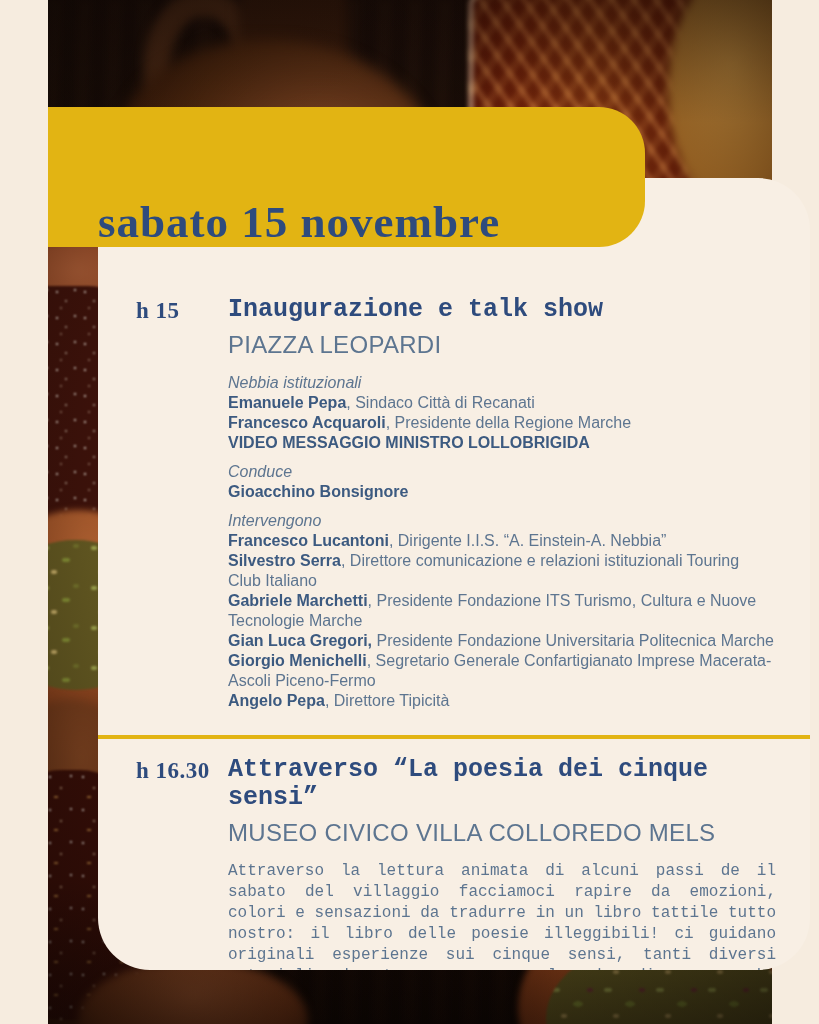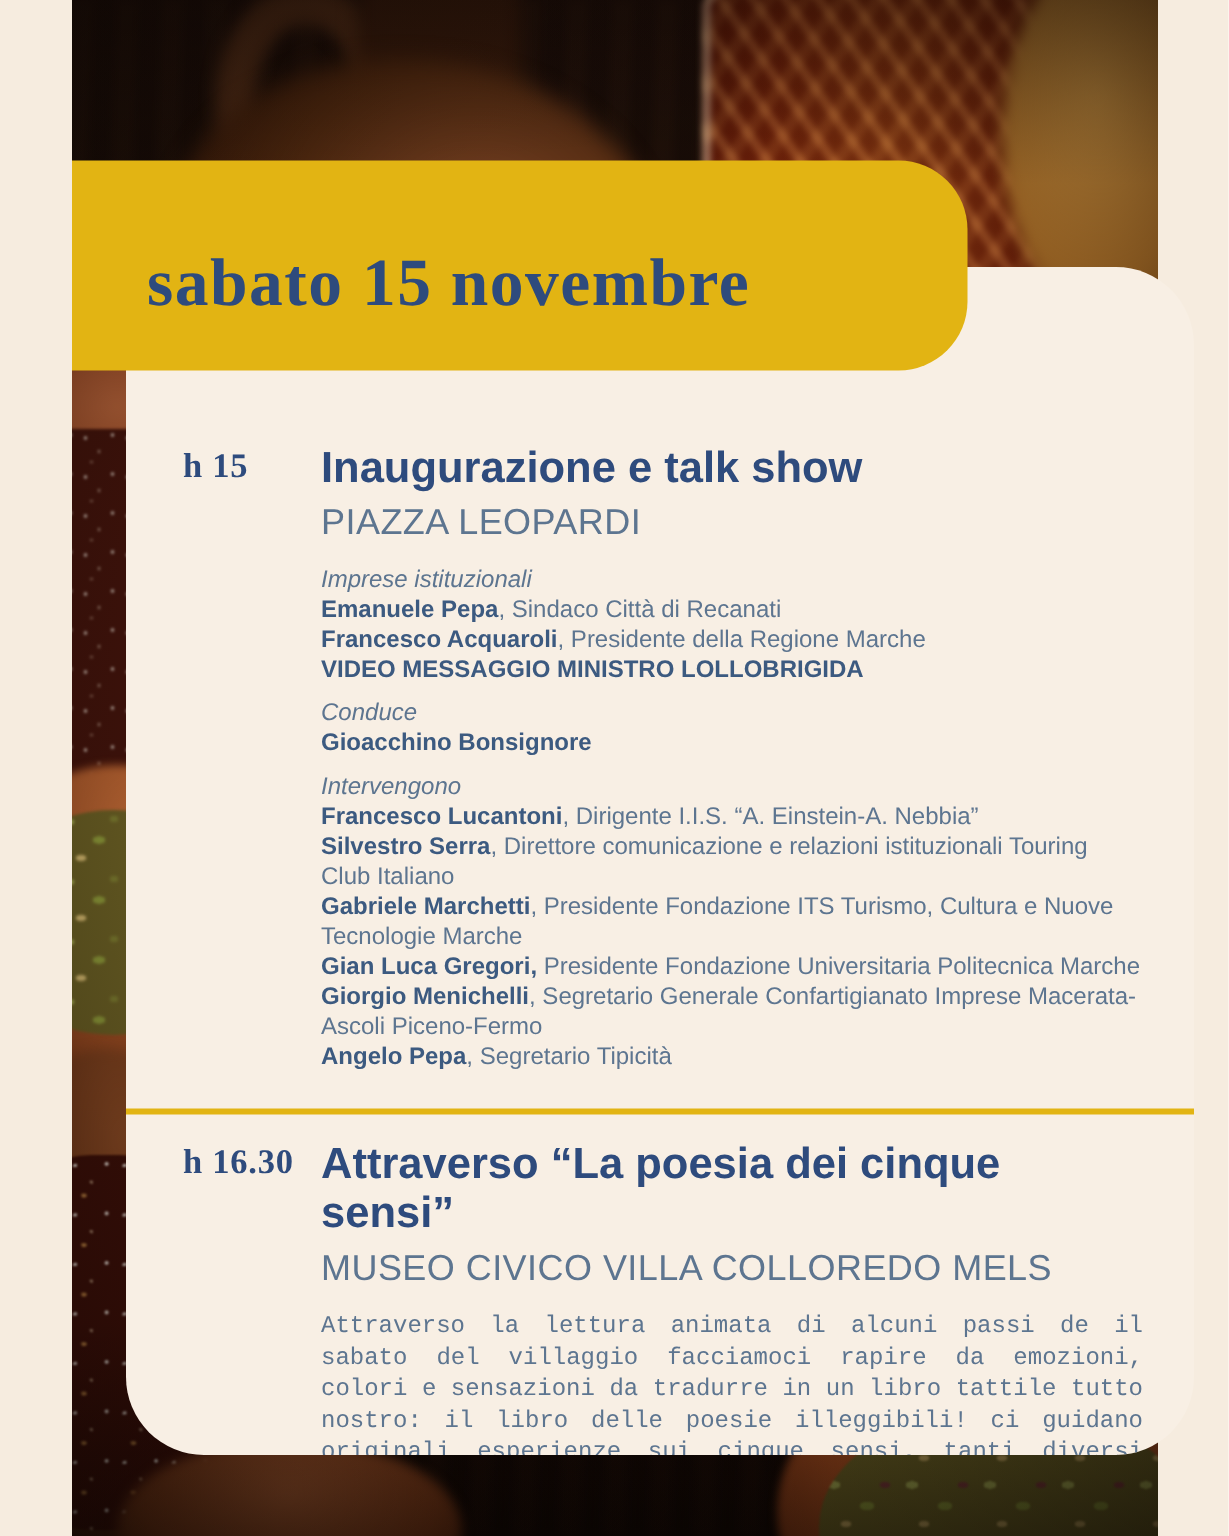--- a/index.html
+++ b/index.html
@@ -91,38 +91,38 @@
       radial-gradient(5px 3px at 18px 34px,#c3a85e 70%,transparent 71%),
       radial-gradient(5px 3px at 44px 8px,#7b3a3a 70%,transparent 71%);
     background-size:52px 44px;filter:blur(.8px);}
   .bowl-small-bottom{left:30px;top:960px;width:230px;height:120px;border-radius:50%;
     background:radial-gradient(ellipse at 50% 30%,#a65a30 0%,#7c3a18 60%,#451d0a 95%);filter:blur(4px);}
   .vignette{left:0;top:0;width:100%;height:100%;
     background:radial-gradient(ellipse at 48% 45%,transparent 45%,rgba(8,4,2,.5) 100%),
                linear-gradient(180deg,rgba(5,2,1,.35) 0%,transparent 12%,transparent 86%,rgba(5,2,1,.45) 100%);}
 
   
-  .card{position:absolute;left:84px;top:178px;width:712px;height:792px;background:var(--card-cream);
+  .card{position:absolute;left:98px;top:178px;width:712px;height:792px;background:var(--card-cream);
     border-radius:52px;z-index:2;padding:118px 34px 0 38px;overflow:hidden;}
   .event{display:grid;grid-template-columns:92px 1fr;}
   .time{font-family:"Liberation Serif","DejaVu Serif",serif;font-weight:700;font-size:23px;
     color:var(--title-navy);letter-spacing:.5px;padding-top:2px;}
-  .title{font-family:Liberation Sans, sans-serif;font-weight:700;font-size:29px;line-height:1.12;
+  .title{font-family:Liberation Mono, monospace;font-weight:700;font-size:25px;line-height:1.12;
     color:var(--title-navy);margin:0 0 7px 0;}
   .venue{font-size:24px;color:var(--body-slate);letter-spacing:.3px;margin:0 0 14px 0;}
   .group{margin:0 0 9px 0;}
   .group-label{font-style:italic;font-size:16px;line-height:20px;color:var(--body-slate);}
   .entry{font-size:16px;line-height:20px;color:var(--body-slate);}
   .entry-name{font-weight:700;color:var(--name-blue);}
   .desc{font-size:16px;line-height:21px;color:var(--body-slate);text-align:justify;margin:0 0 9px 0;font-family:Liberation Mono, monospace;}
   .divider{height:4px;background:var(--banner-yellow);margin:15px -34px 17px -38px;}
 
   
   .banner{position:absolute;left:48px;top:107px;width:597px;height:140px;background:var(--banner-yellow);
-    border-radius:0 46px 46px 0;z-index:3;display:flex;align-items:center;padding:24px 0 0 50px;}
+    border-radius:0 46px 46px 0;z-index:3;display:flex;align-items:flex-end;padding:24px 0 0 50px;}
   .banner-title{font-family:"Liberation Serif","DejaVu Serif",serif;font-weight:700;font-size:45px;
     color:var(--title-navy);letter-spacing:1px;line-height:1.1;}
 </style>
 </head>
 <body>
 
 <div class="frame">
 
   <div class="photo" aria-hidden="true">
     <div class="wood-grain"></div>
@@ -150,21 +150,21 @@
 
   <div class="card">
     <div id="sections">
   <section class="event">
     <div class="time">h 15</div>
     <div class="content">
       <h2 class="title">Inaugurazione e talk show</h2>
       <div class="venue">PIAZZA LEOPARDI</div>
       <div class="body">
   <div class="group">
-    <div class="group-label">Imprese istituzionali</div>
+    <div class="group-label">Nebbia istituzionali</div>
     <div class="entries">
   <div class="entry"><span class="entry-name">Emanuele Pepa</span><span class="entry-role">, Sindaco Città di Recanati</span></div>
 
   <div class="entry"><span class="entry-name">Francesco Acquaroli</span><span class="entry-role">, Presidente della Regione Marche</span></div>
 
   <div class="entry"><span class="entry-name">VIDEO MESSAGGIO MINISTRO LOLLOBRIGIDA</span><span class="entry-role"></span></div>
 </div>
   </div>
 
   <div class="group">
@@ -180,21 +180,21 @@
   <div class="entry"><span class="entry-name">Francesco Lucantoni</span><span class="entry-role">, Dirigente I.I.S. “A. Einstein-A. Nebbia”</span></div>
 
   <div class="entry"><span class="entry-name">Silvestro Serra</span><span class="entry-role">, Direttore comunicazione e relazioni istituzionali Touring Club Italiano</span></div>
 
   <div class="entry"><span class="entry-name">Gabriele Marchetti</span><span class="entry-role">, Presidente Fondazione ITS Turismo, Cultura e Nuove Tecnologie Marche</span></div>
 
   <div class="entry"><span class="entry-name">Gian Luca Gregori,</span><span class="entry-role"> Presidente Fondazione Universitaria Politecnica Marche</span></div>
 
   <div class="entry"><span class="entry-name">Giorgio Menichelli</span><span class="entry-role">, Segretario Generale Confartigianato Imprese Macerata-Ascoli Piceno-Fermo</span></div>
 
-  <div class="entry"><span class="entry-name">Angelo Pepa</span><span class="entry-role">, Segretario Tipicità</span></div>
+  <div class="entry"><span class="entry-name">Angelo Pepa</span><span class="entry-role">, Direttore Tipicità</span></div>
 </div>
   </div>
 </div>
     </div>
   </section>
 <div class="divider"></div>
   <section class="event">
     <div class="time">h 16.30</div>
     <div class="content">
       <h2 class="title">Attraverso “La poesia dei cinque sensi”</h2>

